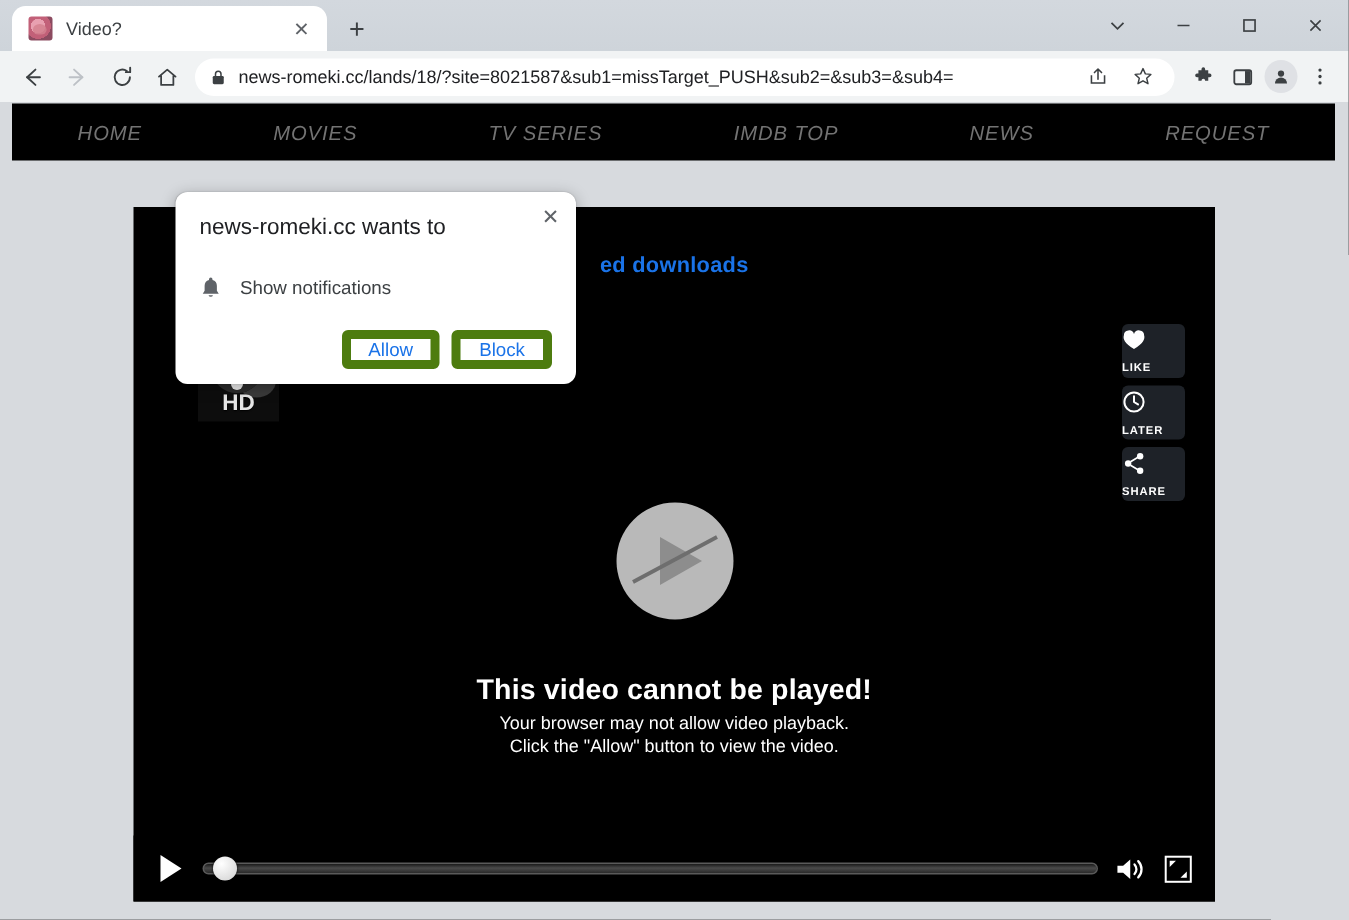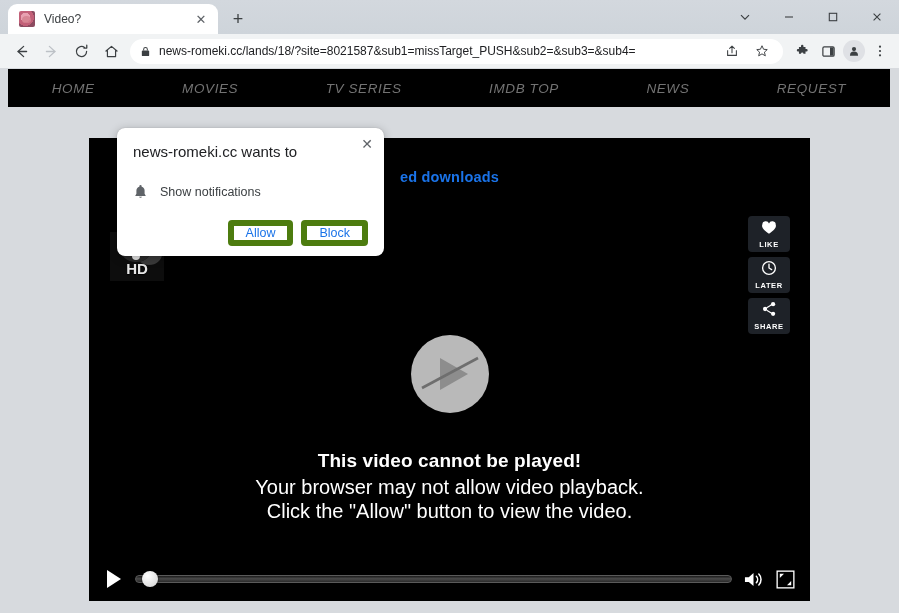--- a/index.html
+++ b/index.html
@@ -186,21 +186,21 @@
     top: 31px;
     text-align: center;
     font-size: 14.5px;
     color: #1a73e8;
     font-weight: 600;
     letter-spacing: .2px;
   }
 
   .hd-thumb {
     position: absolute;
-    left: 21px;
+    left: 43px;
     top: 94px;
     width: 54px;
     height: 49px;
     background: #0d0d0d;
     overflow: hidden;
   }
   .reel {
     position: absolute;
     left: 10px; top: 2px;
     width: 32px; height: 28px;
@@ -238,21 +238,21 @@
     display: flex;
     flex-direction: column;
     gap: 5px;
   }
   .action-btn {
     width: 42px; height: 36px;
     background: #1e2228;
     border-radius: 4px;
     display: flex;
     flex-direction: column;
-    align-items: center;
+    align-items: flex-start;
     justify-content: center;
     gap: 1px;
     color: #ffffff;
   }
   .action-btn .lbl {
     font-size: 7.5px;
     font-weight: bold;
     letter-spacing: .6px;
     color: #ffffff;
   }
@@ -272,21 +272,21 @@
     text-align: center;
     color: #ffffff;
   }
   .cannot-title {
     font-size: 19px;
     font-weight: bold;
     margin-bottom: 3px;
     letter-spacing: .1px;
   }
   .cannot-sub {
-    font-size: 20px;
+    font-size: 12px;
     line-height: 1.22;
   }
 
   .controls {
     position: absolute;
     left: 0; right: 0;
     bottom: 0;
     height: 44px;
     background: #000000;
     display: flex;

